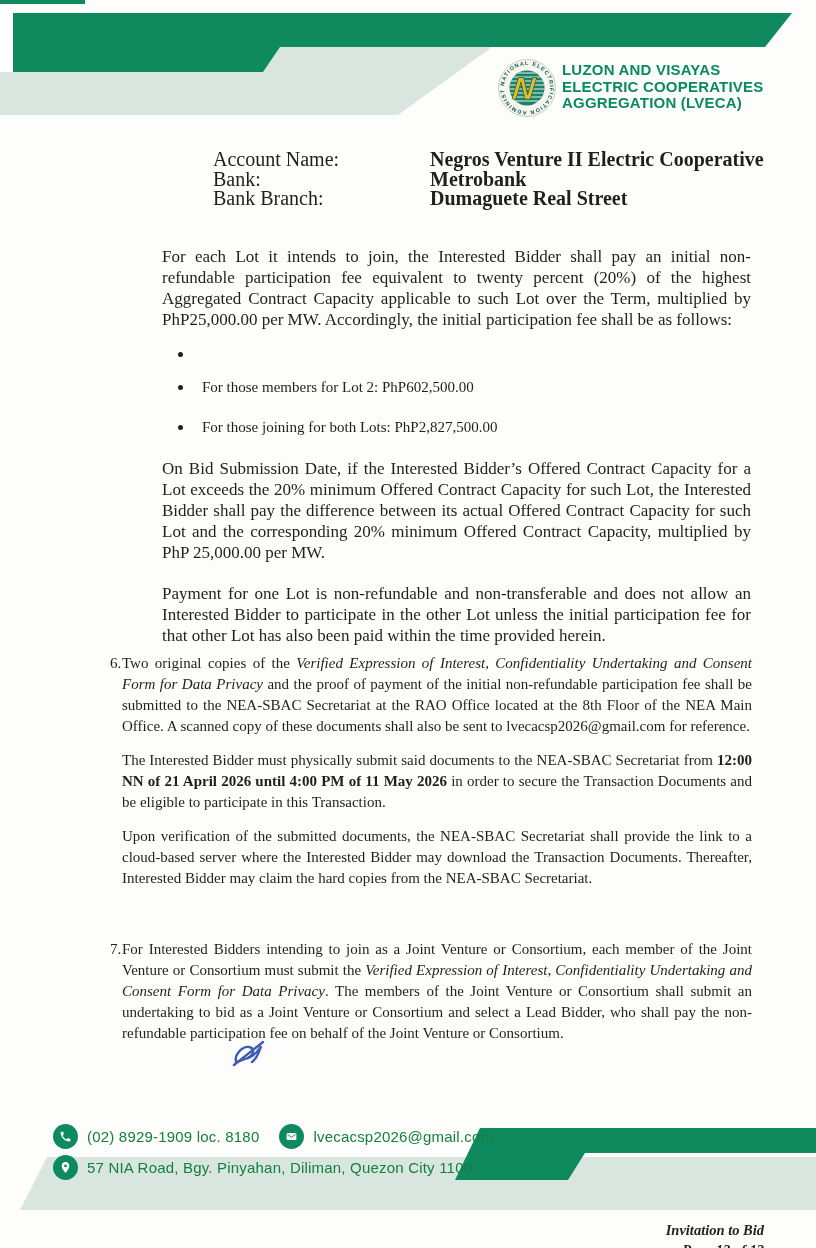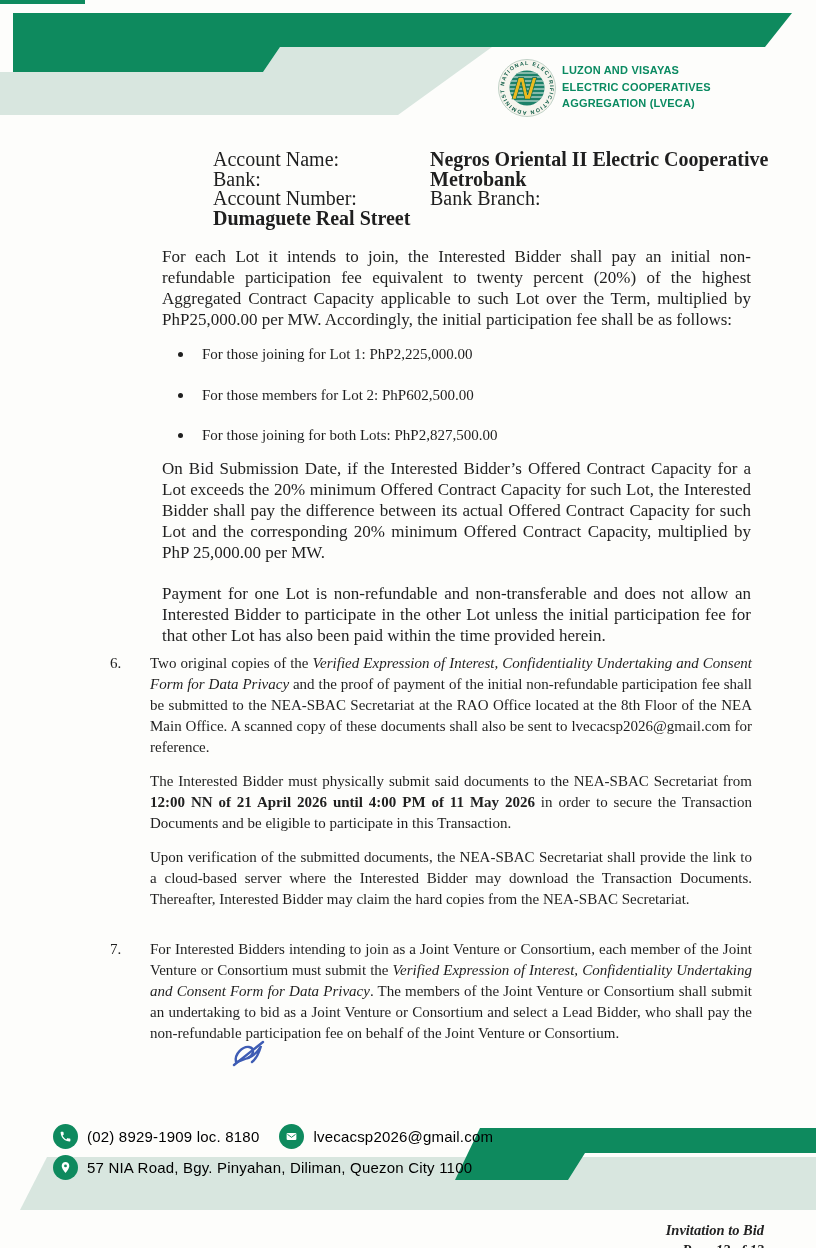--- a/index.html
+++ b/index.html
@@ -2,41 +2,41 @@
 <html><head>
 <meta charset="utf-8">
 <style>
   html,body{margin:0;padding:0;background:#e9e9e9;}
   #page{position:relative;width:816px;height:1248px;background:#fdfdfb;margin:0 auto;
         overflow:hidden;font-family:"Liberation Serif",serif;color:#1f1f1f;}
   svg{display:block;}
   .decor{position:absolute;left:0;}
   
   #org-title{position:absolute;left:562px;top:62px;width:230px;
-    font-family:"Liberation Sans",sans-serif;font-weight:bold;font-size:11px;
+    font-family:"Liberation Sans",sans-serif;font-weight:bold;font-size:15px;
     line-height:16.5px;color:#0a8a61;letter-spacing:.2px;}
   #seal{position:absolute;left:497px;top:58px;}
   
   #account{position:absolute;left:213px;top:150px;display:grid;
     grid-template-columns:217px auto;font-size:20px;line-height:19.5px;}
   #account .val{font-weight:bold;}
   
   .para{position:absolute;left:162px;width:589px;font-size:17px;line-height:21px;
     text-align:justify;}
   #bullets{position:absolute;left:178px;top:344px;width:520px;font-size:15px;}
   .bullet-row{display:flex;margin-bottom:19.5px;line-height:21px;}
   .dot{width:5px;height:5px;border-radius:50%;background:#1f1f1f;margin:8px 19px 0 0;flex:none;}
   .numbered{position:absolute;left:110px;width:642px;font-size:15px;line-height:21px;}
   .numbered .num{position:absolute;left:0;top:0;}
-  .numbered .ntext{margin-left:40px;text-align:justify;}
+  .numbered .ntext{margin-left:12px;text-align:justify;}
   .numbered .ntext + .ntext{margin-top:13px;}
   #initial-mark{position:absolute;left:230px;top:1038px;}
   
   #contact{position:absolute;left:53px;top:1124px;z-index:3;
-    font-family:"Liberation Sans",sans-serif;font-size:15px;color:#000000;letter-spacing:.2px;}
+    font-family:"Liberation Sans",sans-serif;font-size:15px;color:#15803d;letter-spacing:.2px;}
   .c-row{display:flex;align-items:center;height:25px;margin-bottom:6px;}
   .ficon{width:25px;height:25px;border-radius:50%;background:#0e8a5e;flex:none;
     display:flex;align-items:center;justify-content:center;margin-right:9px;}
   .c-sep{width:20px;}
   #pageinfo{position:absolute;right:52px;top:1220px;z-index:3;text-align:right;
     font-style:italic;font-size:14.5px;line-height:20px;color:#232323;font-weight:bold;}
 </style>
 </head>
 <body>
 
@@ -74,34 +74,32 @@
   </svg>
 
   <div id="org-title">
     <div>LUZON AND VISAYAS</div>
     <div>ELECTRIC COOPERATIVES</div>
     <div>AGGREGATION (LVECA)</div>
   </div>
 
   <div id="account">
     <div class="lbl">Account Name:</div>
-    <div class="val">Negros Oriental II Electric Cooperative</div>
+    <div class="val">Negros Venture II Electric Cooperative</div>
     <div class="lbl">Bank:</div>
     <div class="val">Metrobank</div>
-    <div class="lbl">Account Number:</div>
     <div class="lbl">Bank Branch:</div>
     <div class="val">Dumaguete Real Street</div>
   </div>
 
   <div class="para" style="top:246px">For each Lot it intends to join, the Interested Bidder shall pay an initial non-refundable participation fee equivalent to twenty percent (20%) of the highest Aggregated Contract Capacity applicable to such Lot over the Term, multiplied by PhP25,000.00 per MW. Accordingly, the initial participation fee shall be as follows:</div>
 
   <div id="bullets">
     <div class="bullet-row">
       <span class="dot"></span>
-      <span>For those joining for Lot 1: PhP2,225,000.00</span>
     </div>
     <div class="bullet-row">
       <span class="dot"></span>
       <span>For those members for Lot 2: PhP602,500.00</span>
     </div>
     <div class="bullet-row">
       <span class="dot"></span>
       <span>For those joining for both Lots: PhP2,827,500.00</span>
     </div>
   </div>

